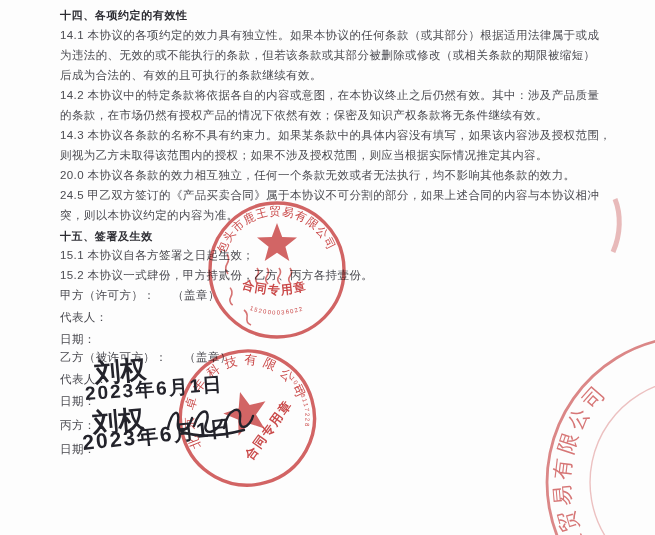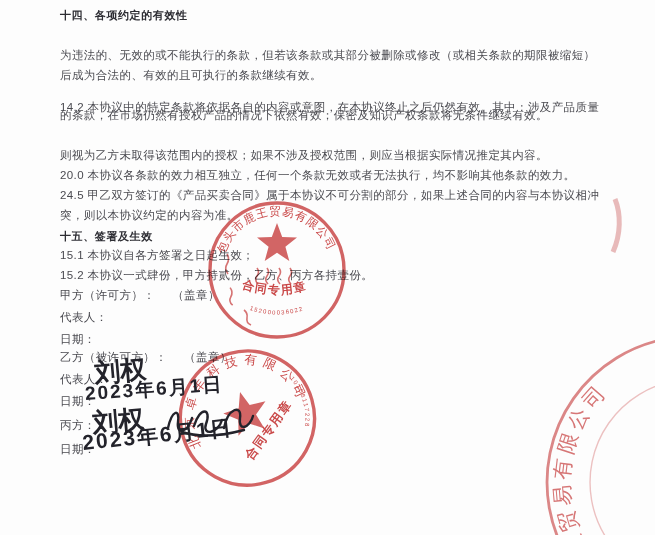--- a/index.html
+++ b/index.html
@@ -19,24 +19,26 @@
   }
   .stamp{position:absolute;mix-blend-mode:multiply;}
   svg text{font-family:"Liberation Sans","DejaVu Sans",sans-serif;}
 </style>
 </head>
 <body>
 
 <div class="page">
 
   <div class="line h" style="top:8px">十四、各项约定的有效性</div>
+  <div class="line" style="top:28px">14.1 本协议的各项约定的效力具有独立性。如果本协议的任何条款（或其部分）根据适用法律属于或成</div>
   <div class="line" style="top:48px">为违法的、无效的或不能执行的条款，但若该条款或其部分被删除或修改（或相关条款的期限被缩短）</div>
   <div class="line" style="top:68px">后成为合法的、有效的且可执行的条款继续有效。</div>
-  <div class="line" style="top:100px">14.2 本协议中的特定条款将依据各自的内容或意图，在本协议终止之后仍然有效。其中：涉及产品质量</div>
+  <div class="line" style="top:88px">14.2 本协议中的特定条款将依据各自的内容或意图，在本协议终止之后仍然有效。其中：涉及产品质量</div>
   <div class="line" style="top:108px">的条款，在市场仍然有授权产品的情况下依然有效；保密及知识产权条款将无条件继续有效。</div>
+  <div class="line" style="top:128px">14.3 本协议各条款的名称不具有约束力。如果某条款中的具体内容没有填写，如果该内容涉及授权范围，</div>
   <div class="line" style="top:148px">则视为乙方未取得该范围内的授权；如果不涉及授权范围，则应当根据实际情况推定其内容。</div>
   <div class="line" style="top:168px">20.0 本协议各条款的效力相互独立，任何一个条款无效或者无法执行，均不影响其他条款的效力。</div>
   <div class="line" style="top:188px">24.5 甲乙双方签订的《产品买卖合同》属于本协议不可分割的部分，如果上述合同的内容与本协议相冲</div>
   <div class="line h" style="top:229px">十五、签署及生效</div>
 
   <div class="line" style="top:208px">突，则以本协议约定的内容为准。</div>
   <div class="line" style="top:248px">15.1 本协议自各方签署之日起生效；</div>
   <div class="line" style="top:268px">15.2 本协议一式肆份，甲方持贰份，乙方、丙方各持壹份。</div>
 
   <div class="line" style="top:288px">

